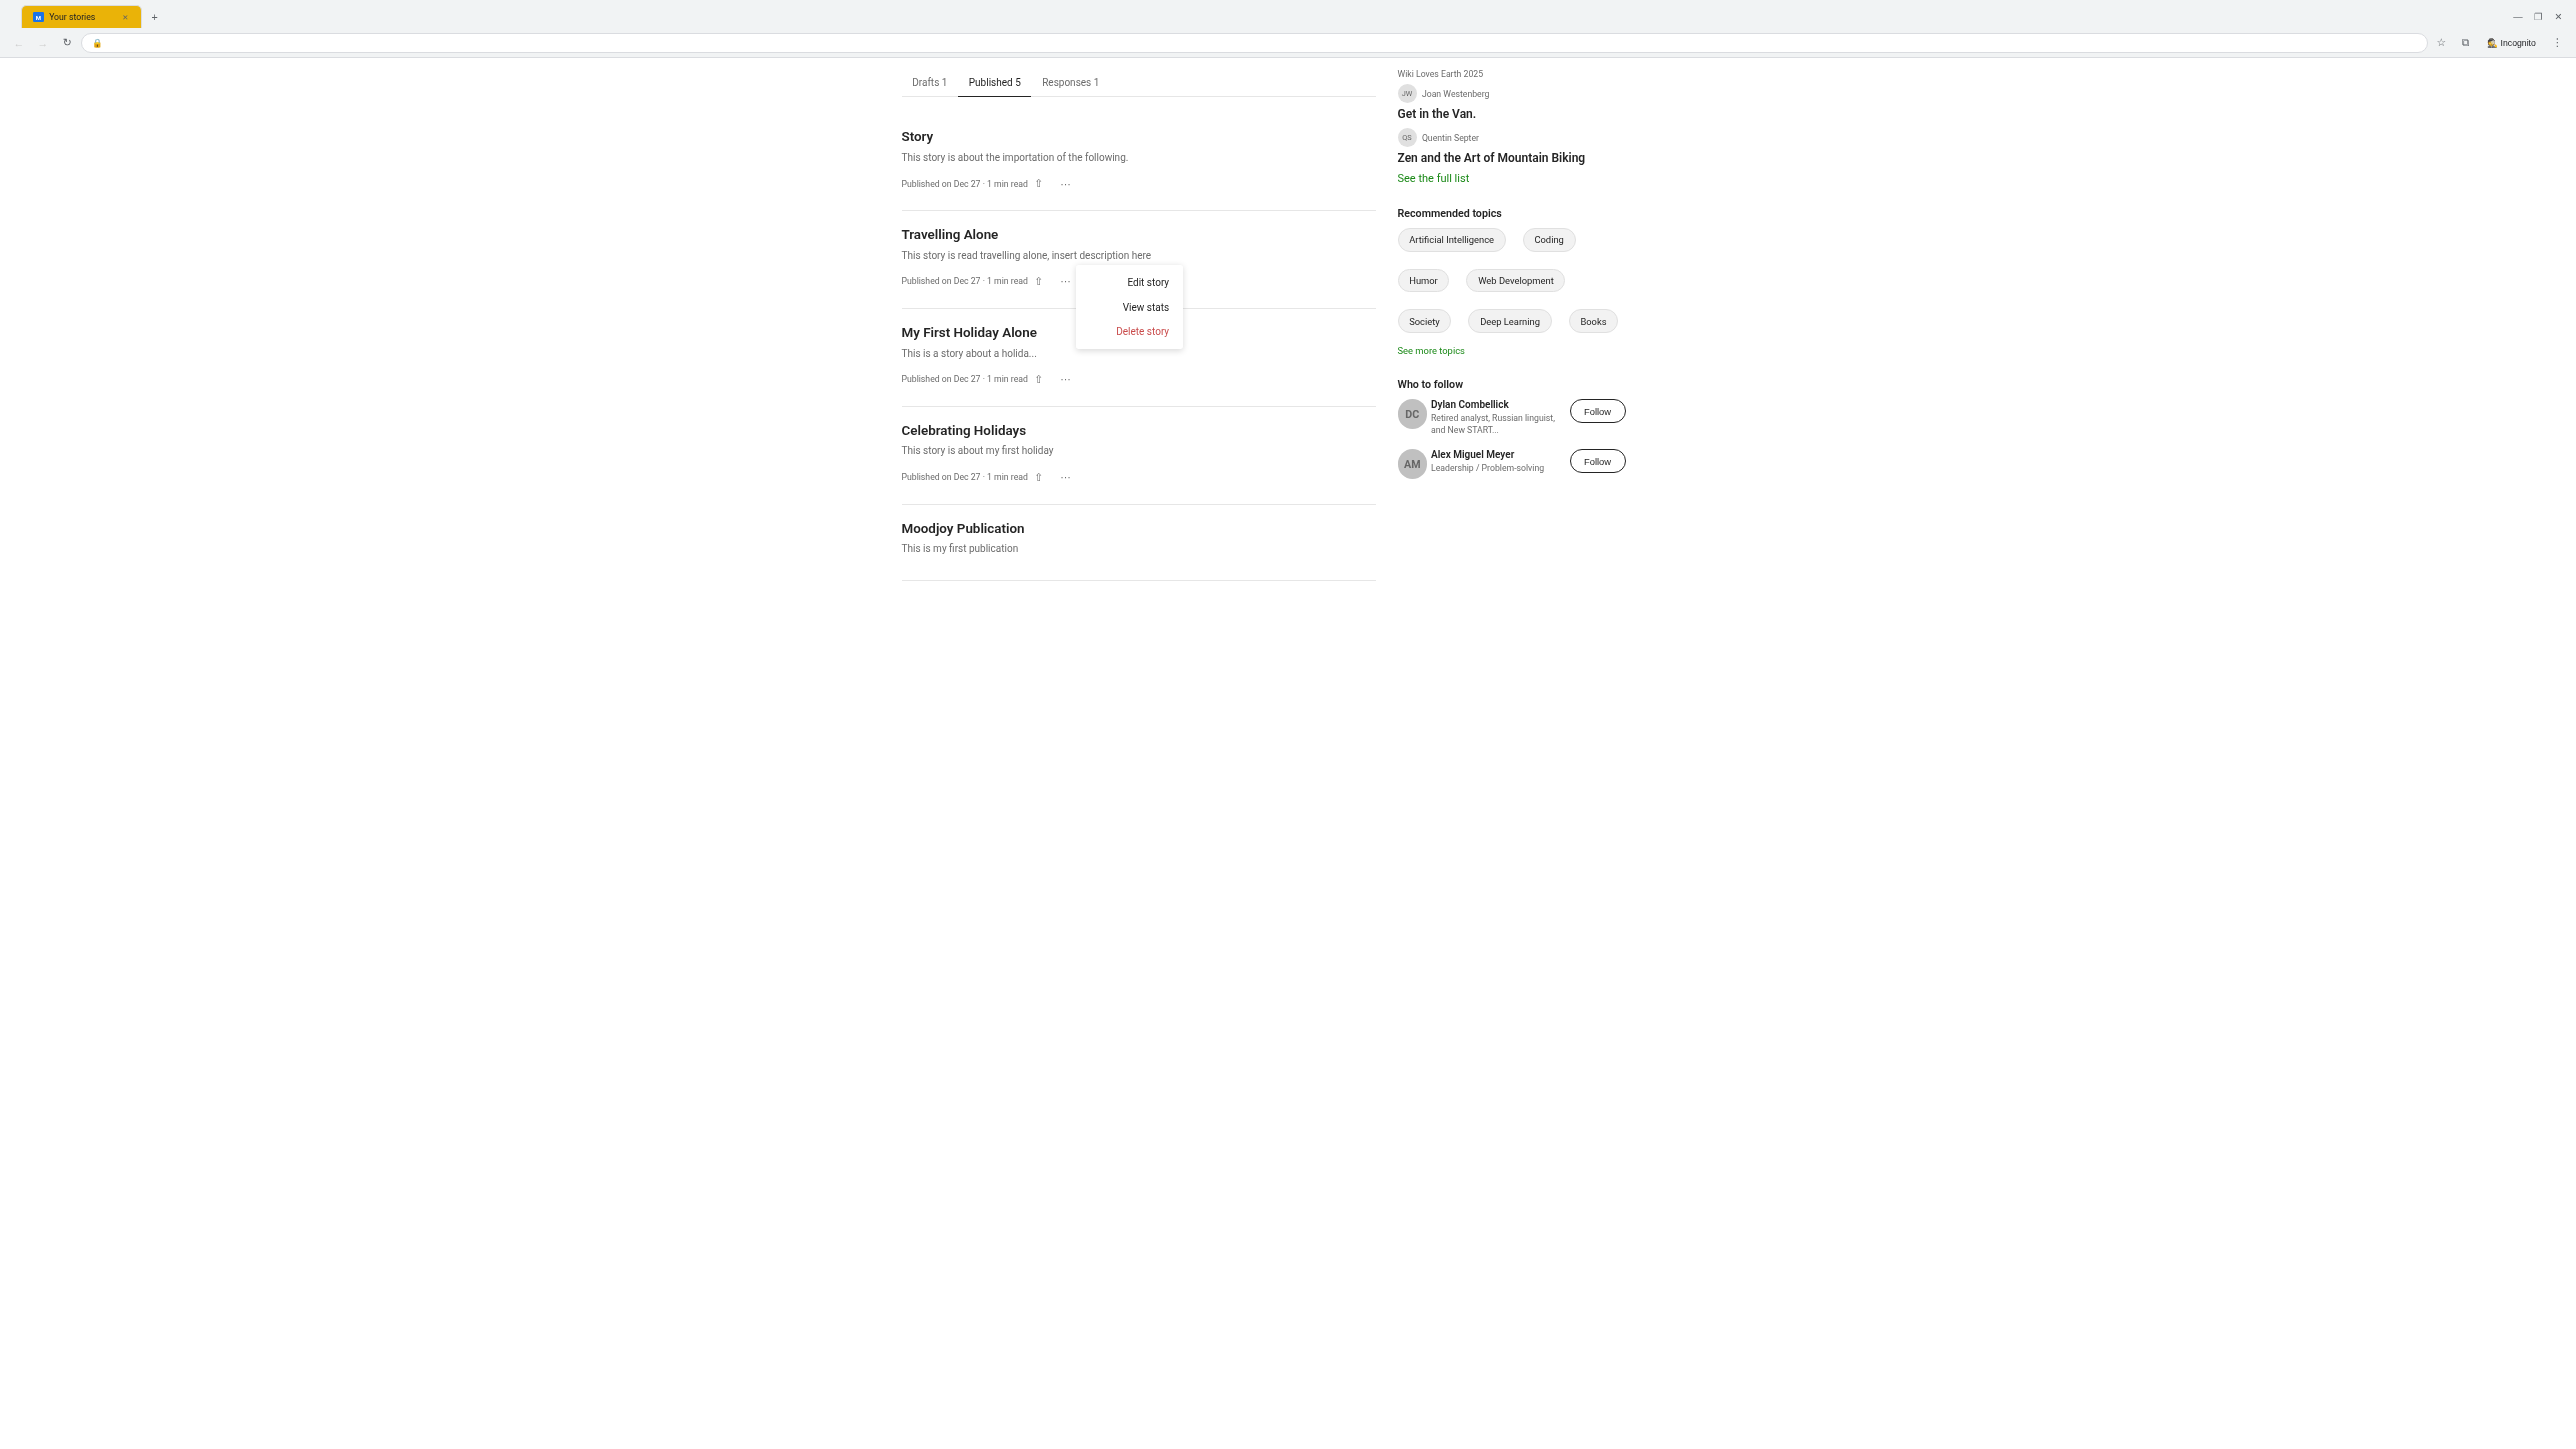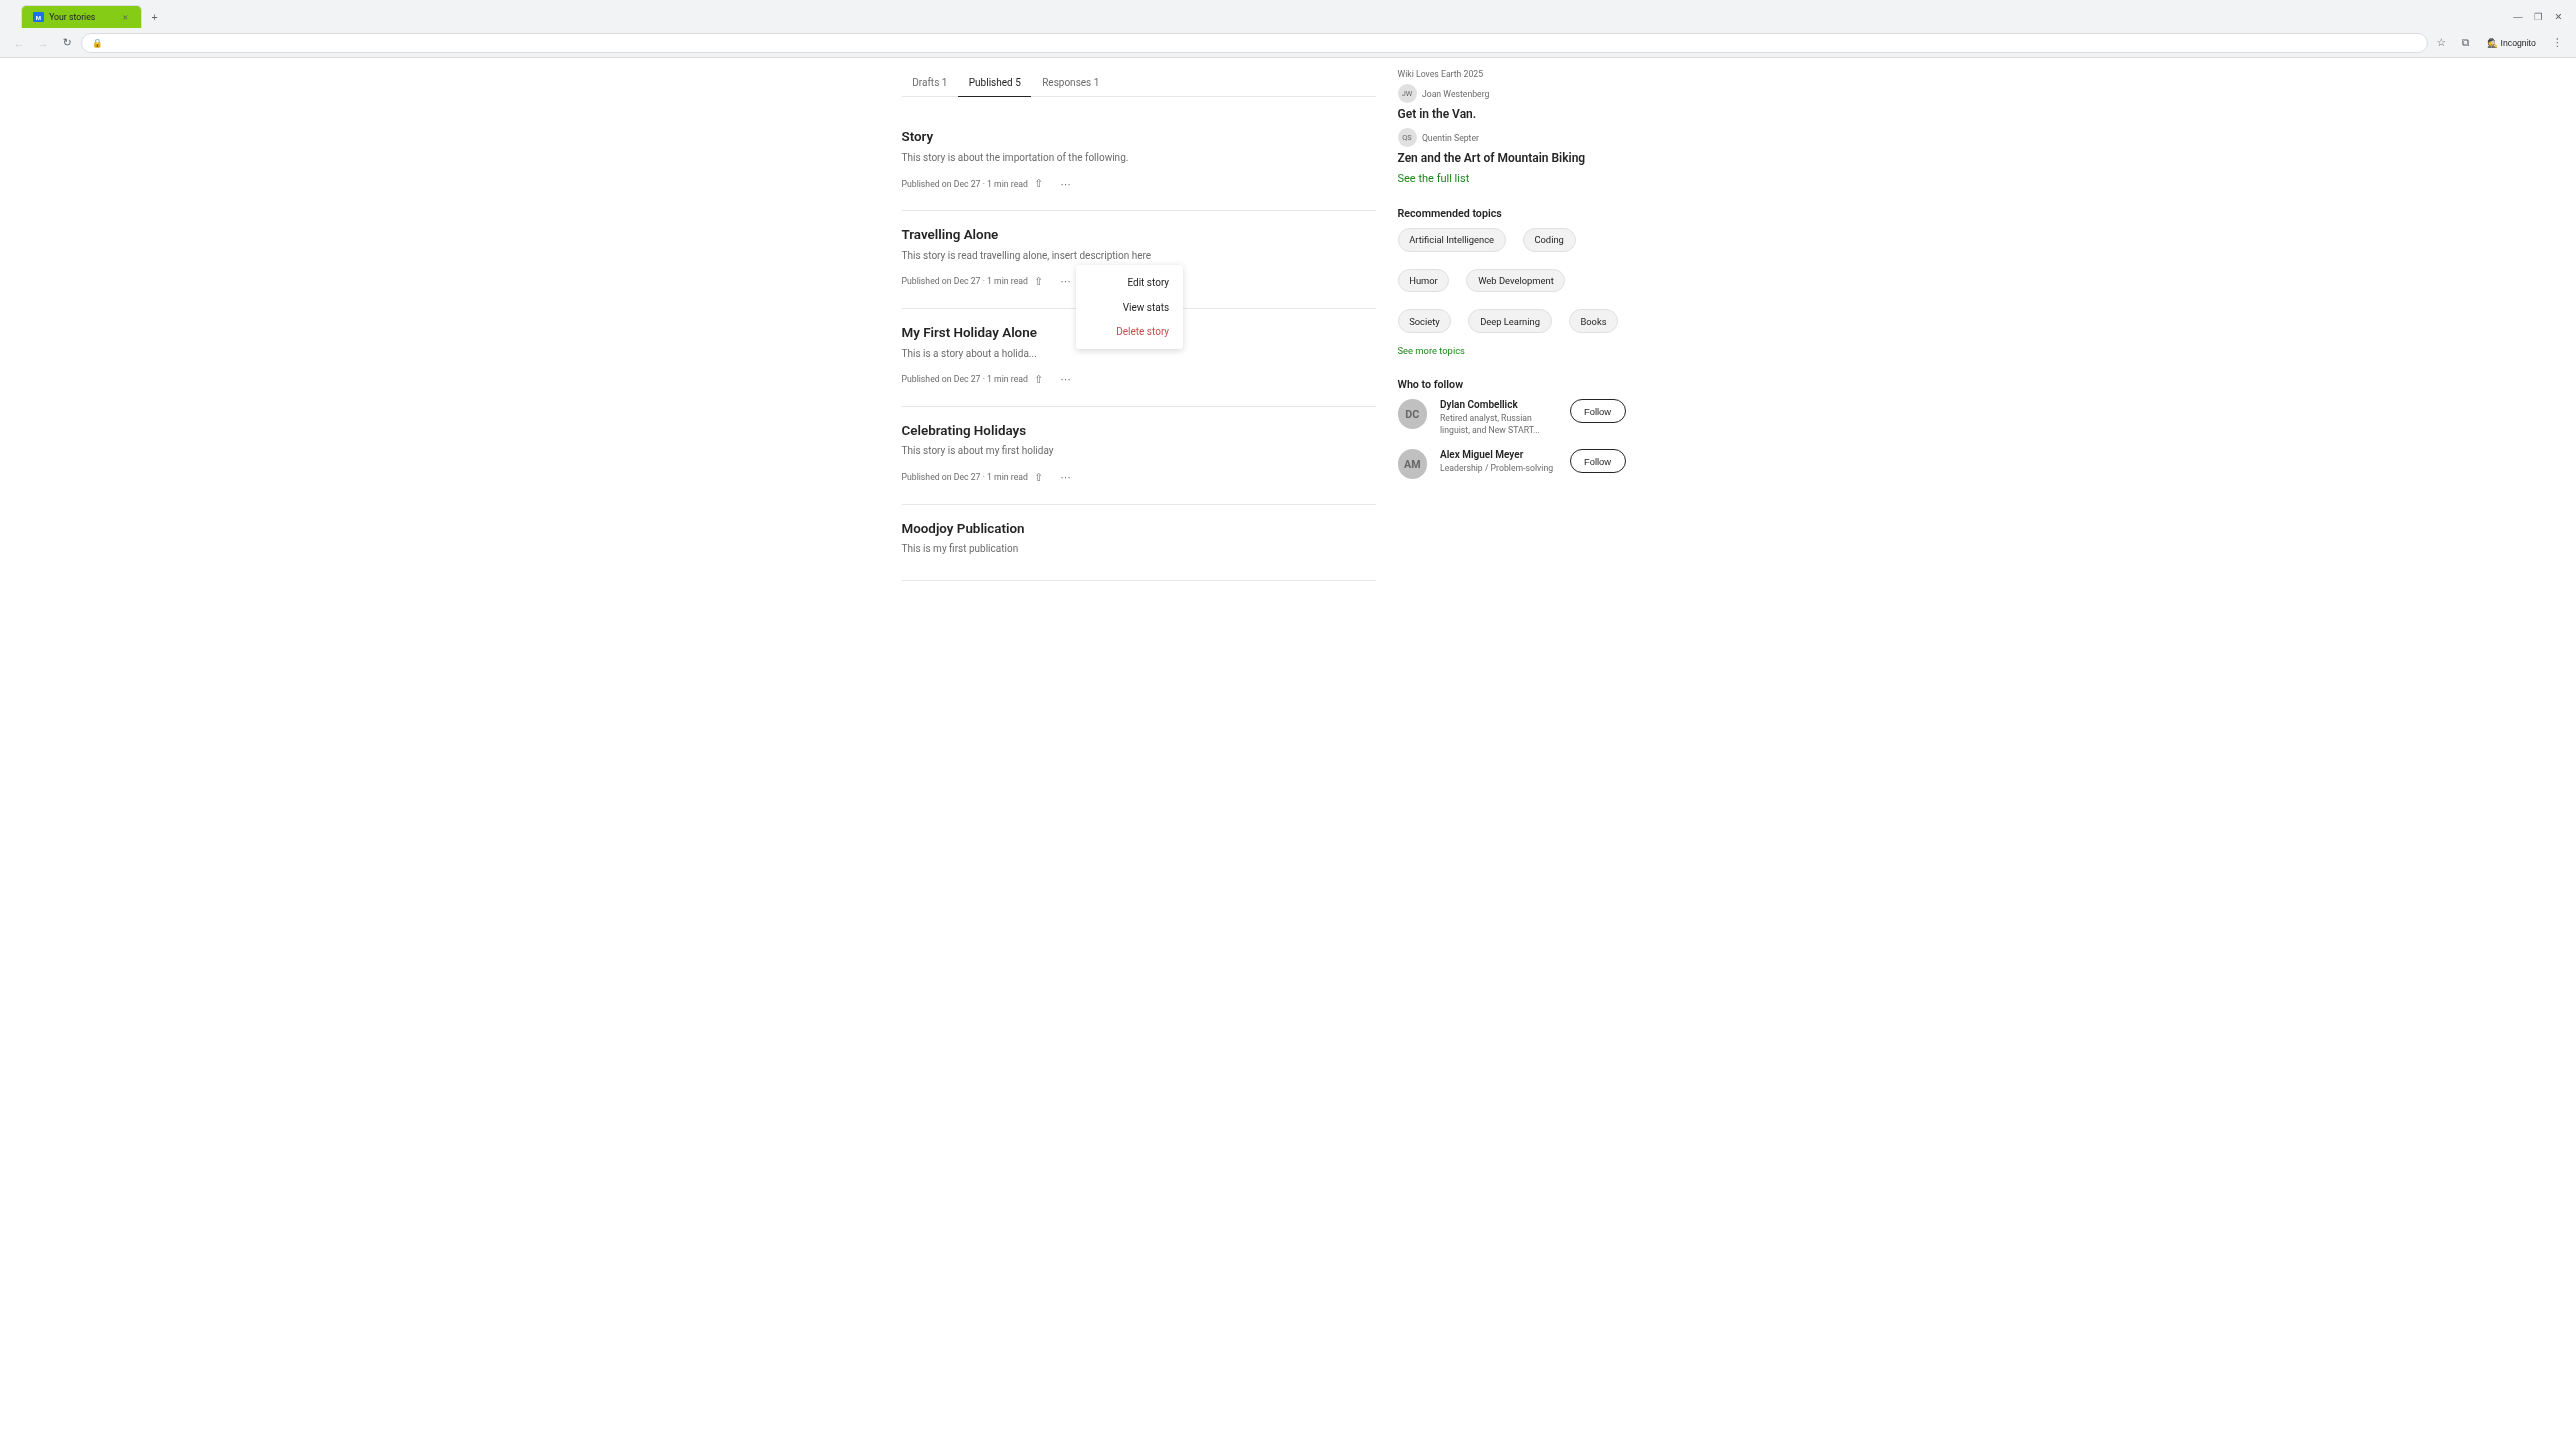--- a/index.html
+++ b/index.html
@@ -26,21 +26,21 @@
       gap: 2.7px;
     }
     .tabs-bar {
       display: flex;
       align-items: flex-end;
       padding: 0 8px;
     }
     .tab {
       display: flex;
       align-items: flex-end;
-      background: #84cc16;
+      background: #eab308;
       border-radius: 5.4px 5.4px 0 0;
       padding: 5.4px 10.7px;
       gap: 5.4px;
       font-size: 8.7px;
       color: #202124;
       max-width: 161px;
       min-width: 121px;
       border: 0.7px solid #dadce0;
       border-bottom: none;
       position: relative;
@@ -303,21 +303,21 @@
       color: #1a8917;
       font-size: 9.4px;
       cursor: pointer;
       text-decoration: none;
     }
 
     
     .follow-item {
       display: flex;
       align-items: flex-start;
-      gap: 13px;
+      gap: 4px;
       margin-bottom: 13.4px;
     }
     .follow-avatar {
       width: 29.5px; height: 29.5px;
       border-radius: 50%;
       background: #c0c0c0;
       flex-shrink: 0;
       overflow: hidden;
       display: flex; align-items: center; justify-content: center;
       font-size: 10.7px;

